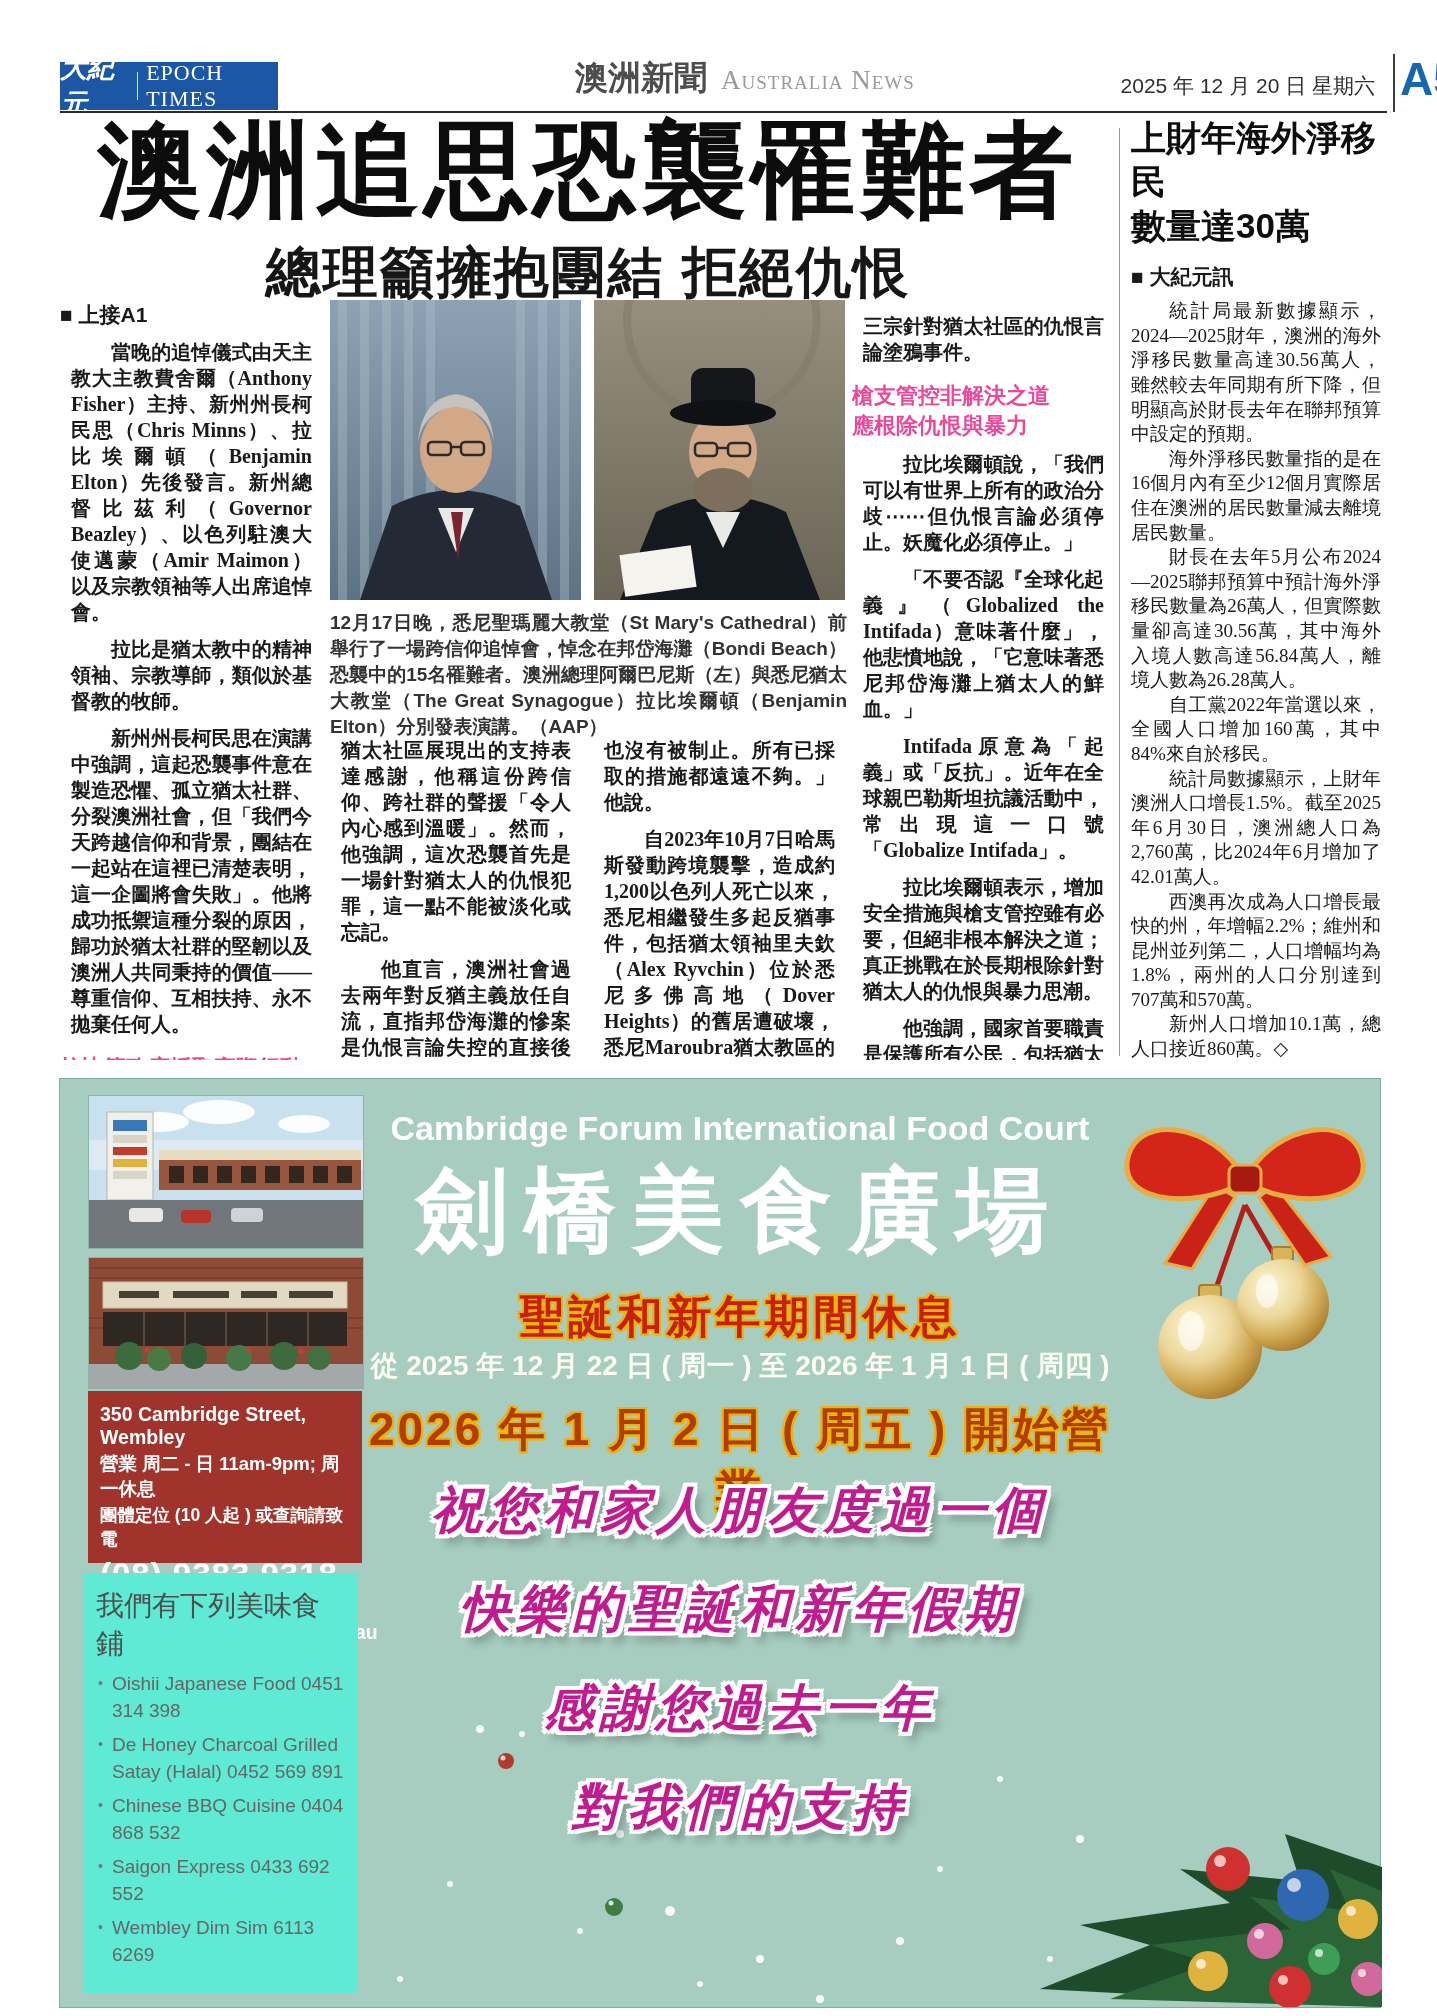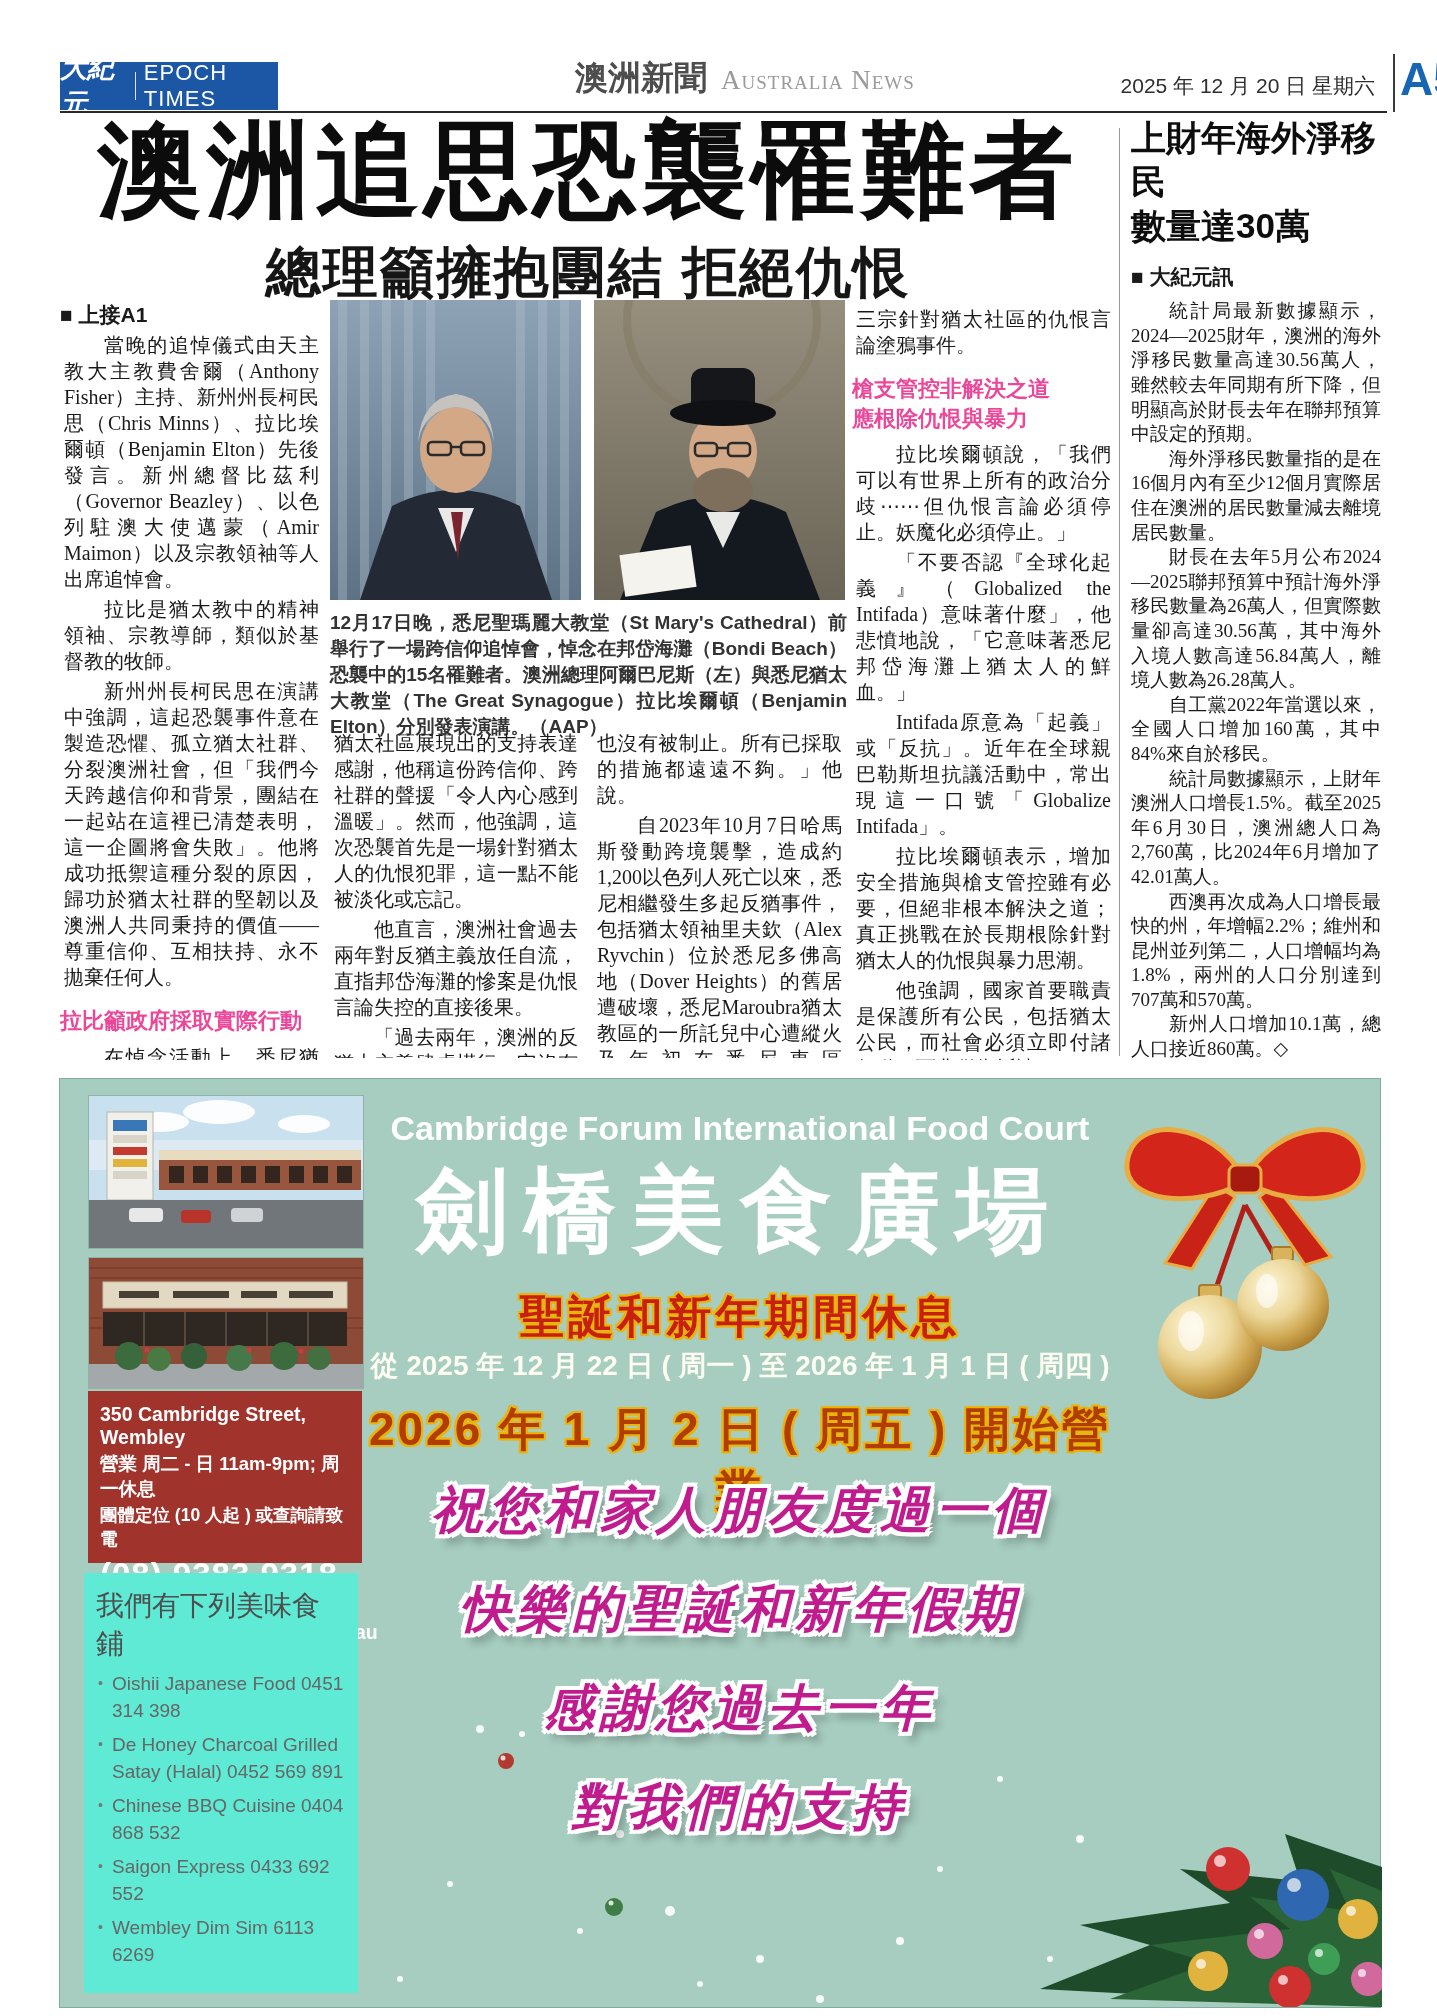--- a/index.html
+++ b/index.html
@@ -5,37 +5,37 @@
   html,body{margin:0;padding:0;background:#ffffff;}
   body{width:1437px;height:2016px;position:relative;overflow:hidden;
        font-family:"Liberation Serif","DejaVu Serif",serif;color:#1a1a1a;}
   .abs{position:absolute;}
 
   
   .logo-box{left:60px;top:62px;width:218px;height:48px;background:#1b57a5;
             display:flex;align-items:center;justify-content:center;gap:8px;color:#fff;}
   .logo-cn{font-style:italic;font-weight:bold;font-size:27px;font-family:"Liberation Sans",sans-serif;}
   .logo-sep{width:1px;height:28px;background:rgba(255,255,255,.85);}
-  .logo-en{font-family:Liberation Sans, sans-serif;font-size:22px;letter-spacing:1px;}
+  .logo-en{font-family:Liberation Serif, serif;font-size:22px;letter-spacing:1px;}
   .section-wrap{left:575px;top:56px;display:flex;align-items:baseline;gap:14px;}
   .section-cn{font-size:33px;font-weight:bold;color:#4d4d4d;font-family:"Liberation Sans",sans-serif;}
   .section-en{font-family:"Liberation Serif",serif;font-variant:small-caps;font-size:27px;color:#9a9a9a;letter-spacing:1px;}
   .hdr-date{left:1020px;top:72px;width:355px;text-align:right;font-size:21px;color:#2e2e2e;font-family:"Liberation Sans",sans-serif;}
   .hdr-vline{left:1393px;top:54px;width:2px;height:58px;background:#3a3a3a;}
   .page-no{left:1400px;top:52px;font-size:46px;font-weight:bold;color:#1766b3;font-family:"Liberation Sans",sans-serif;}
   .hdr-rule{left:60px;top:111px;width:1327px;height:2px;background:#2a2a2a;}
 
   
   .headline{left:60px;top:116px;width:1056px;text-align:center;font-size:104px;line-height:1.05;
             font-weight:900;letter-spacing:5px;color:#0c0c0c;font-family:"Liberation Sans",sans-serif;}
   .subheadline{left:60px;top:236px;width:1056px;text-align:center;font-size:55px;font-weight:800;
                letter-spacing:2px;color:#161616;font-family:"Liberation Sans",sans-serif;}
 
   .bodycol{font-size:20px;line-height:26px;text-align:justify;overflow:hidden;}
-  .bodycol p{margin:4px;text-indent:2em;}
+  .bodycol p{margin:11px;text-indent:2em;font-weight:bold;}
   .bodycol p.cont{text-indent:0;}
   .lead-tag{font-family:"Liberation Sans",sans-serif;font-weight:bold;font-size:21px;margin-bottom:4px;text-indent:0;}
   .colsubhead{font-family:"Liberation Sans",sans-serif;font-weight:bold;font-size:22px;line-height:1.35;
               margin:16px 0 8px;text-indent:0;color:#ec4899;}
   .col1{left:60px;top:302px;width:263px;height:758px;}
   .col2{left:330px;top:726px;width:252px;height:332px;}
   .col3{left:593px;top:726px;width:253px;height:332px;}
   .col4{left:852px;top:302px;width:263px;height:758px;}
   .caption{left:330px;top:610px;width:517px;font-family:"Liberation Sans",sans-serif;
            font-weight:bold;font-size:19px;line-height:26px;color:#333;text-align:justify;}

